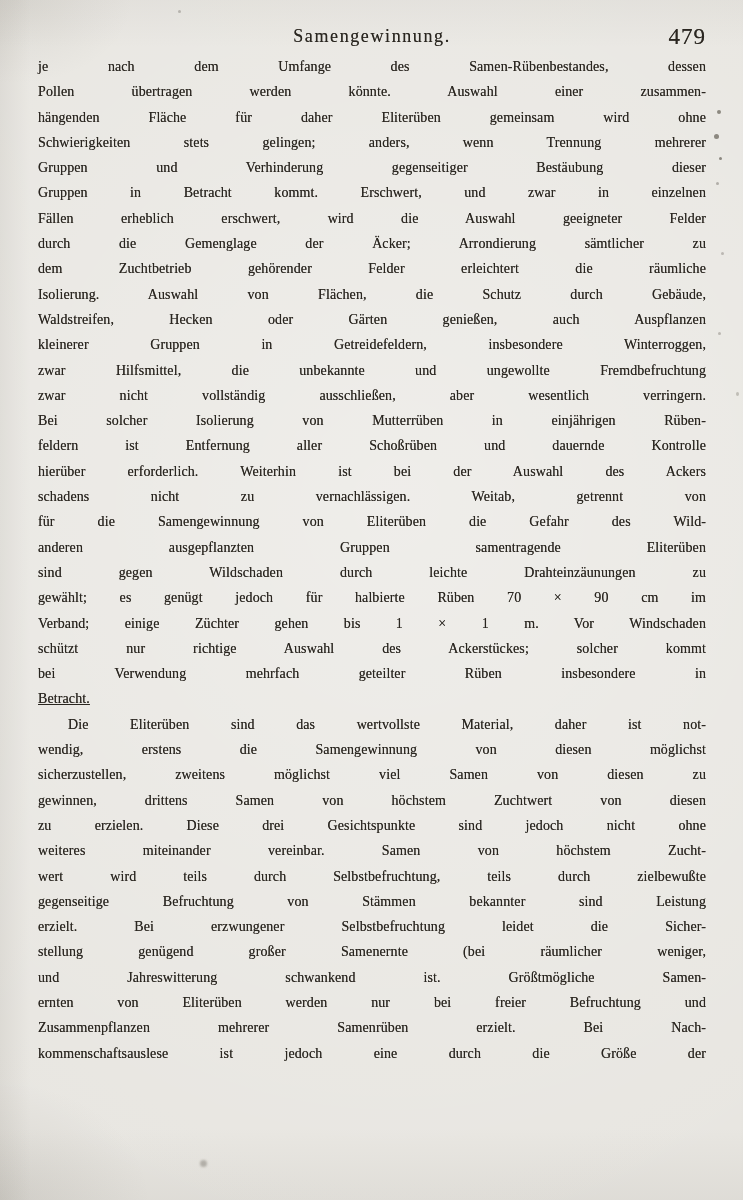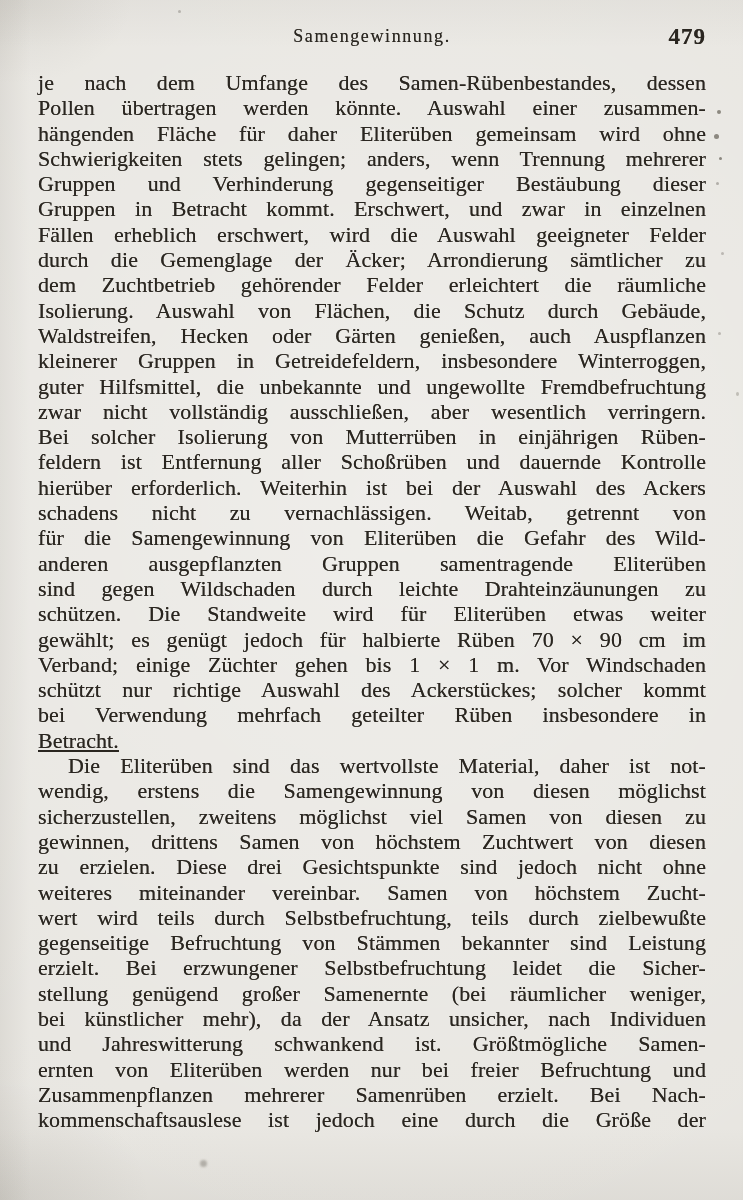--- a/index.html
+++ b/index.html
@@ -53,28 +53,27 @@
     color: var(--ink, #2a2620);
     text-shadow: 0 0 0.5px rgba(42,38,32,0.65);
   }
   .page-number {
     position: absolute;
     right: 0;
     top: -2px;
     font-size: 23px;
     letter-spacing: 1px;
     text-shadow: 0 0 0.5px rgba(42,38,32,0.65);
-    font-weight: bold;
   }
   .text-block {
     position: absolute;
     left: 0;
-    top: 70px;
+    top: 54px;
     width: 668px;
-    font-size: 22px;
+    font-size: 14px;
     line-height: 25.3px;
     letter-spacing: 0.1px;
     text-shadow: 0 0 0.55px rgba(42,38,32,0.72);
   }
   .line {
     text-align: justify;
     text-align-last: justify;
     white-space: normal;
   }
   .line.no-stretch {
@@ -110,46 +109,44 @@
         <div class="line">hängenden Fläche für daher Eliterüben gemeinsam wird ohne</div>
         <div class="line">Schwierigkeiten stets gelingen; anders, wenn Trennung mehrerer</div>
         <div class="line">Gruppen und Verhinderung gegenseitiger Bestäubung dieser</div>
         <div class="line">Gruppen in Betracht kommt. Erschwert, und zwar in einzelnen</div>
         <div class="line">Fällen erheblich erschwert, wird die Auswahl geeigneter Felder</div>
         <div class="line">durch die Gemenglage der Äcker; Arrondierung sämtlicher zu</div>
         <div class="line">dem Zuchtbetrieb gehörender Felder erleichtert die räumliche</div>
         <div class="line">Isolierung. Auswahl von Flächen, die Schutz durch Gebäude,</div>
         <div class="line">Waldstreifen, Hecken oder Gärten genießen, auch Auspflanzen</div>
         <div class="line">kleinerer Gruppen in Getreidefeldern, insbesondere Winterroggen,</div>
-        <div class="line">guter Hilfsmittel, die unbekannte und ungewollte Fremdbefruchtung</div>
+        <div class="line">zwar Hilfsmittel, die unbekannte und ungewollte Fremdbefruchtung</div>
         <div class="line">zwar nicht vollständig ausschließen, aber wesentlich verringern.</div>
         <div class="line">Bei solcher Isolierung von Mutterrüben in einjährigen Rüben-</div>
         <div class="line">feldern ist Entfernung aller Schoßrüben und dauernde Kontrolle</div>
         <div class="line">hierüber erforderlich. Weiterhin ist bei der Auswahl des Ackers</div>
         <div class="line">schadens nicht zu vernachlässigen. Weitab, getrennt von</div>
         <div class="line">für die Samengewinnung von Eliterüben die Gefahr des Wild-</div>
         <div class="line">anderen ausgepflanzten Gruppen samentragende Eliterüben</div>
         <div class="line">sind gegen Wildschaden durch leichte Drahteinzäunungen zu</div>
-        <div class="line">schützen. Die Standweite wird für Eliterüben etwas weiter</div>
         <div class="line">gewählt; es genügt jedoch für halbierte Rüben 70 × 90 cm im</div>
         <div class="line">Verband; einige Züchter gehen bis 1 × 1 m. Vor Windschaden</div>
         <div class="line">schützt nur richtige Auswahl des Ackerstückes; solcher kommt</div>
         <div class="line">bei Verwendung mehrfach geteilter Rüben insbesondere in</div>
         <div class="line no-stretch">Betracht.</div>
         <div class="line indent">Die Eliterüben sind das wertvollste Material, daher ist not-</div>
         <div class="line">wendig, erstens die Samengewinnung von diesen möglichst</div>
         <div class="line">sicherzustellen, zweitens möglichst viel Samen von diesen zu</div>
         <div class="line">gewinnen, drittens Samen von höchstem Zuchtwert von diesen</div>
         <div class="line">zu erzielen. Diese drei Gesichtspunkte sind jedoch nicht ohne</div>
         <div class="line">weiteres miteinander vereinbar. Samen von höchstem Zucht-</div>
         <div class="line">wert wird teils durch Selbstbefruchtung, teils durch zielbewußte</div>
         <div class="line">gegenseitige Befruchtung von Stämmen bekannter sind Leistung</div>
         <div class="line">erzielt. Bei erzwungener Selbstbefruchtung leidet die Sicher-</div>
         <div class="line">stellung genügend großer Samenernte (bei räumlicher weniger,</div>
-        <div class="line">bei künstlicher mehr), da der Ansatz unsicher, nach Individuen</div>
         <div class="line">und Jahreswitterung schwankend ist. Größtmögliche Samen-</div>
         <div class="line">ernten von Eliterüben werden nur bei freier Befruchtung und</div>
         <div class="line">Zusammenpflanzen mehrerer Samenrüben erzielt. Bei Nach-</div>
         <div class="line">kommenschaftsauslese ist jedoch eine durch die Größe der</div>
       </div>
 
   </div>
 
   <div class="speck" style="left:178px; top:10px;  width:3px; height:3px; opacity:.5;"></div>
   <div class="speck" style="left:717px; top:110px; width:4px; height:4px;"></div>

